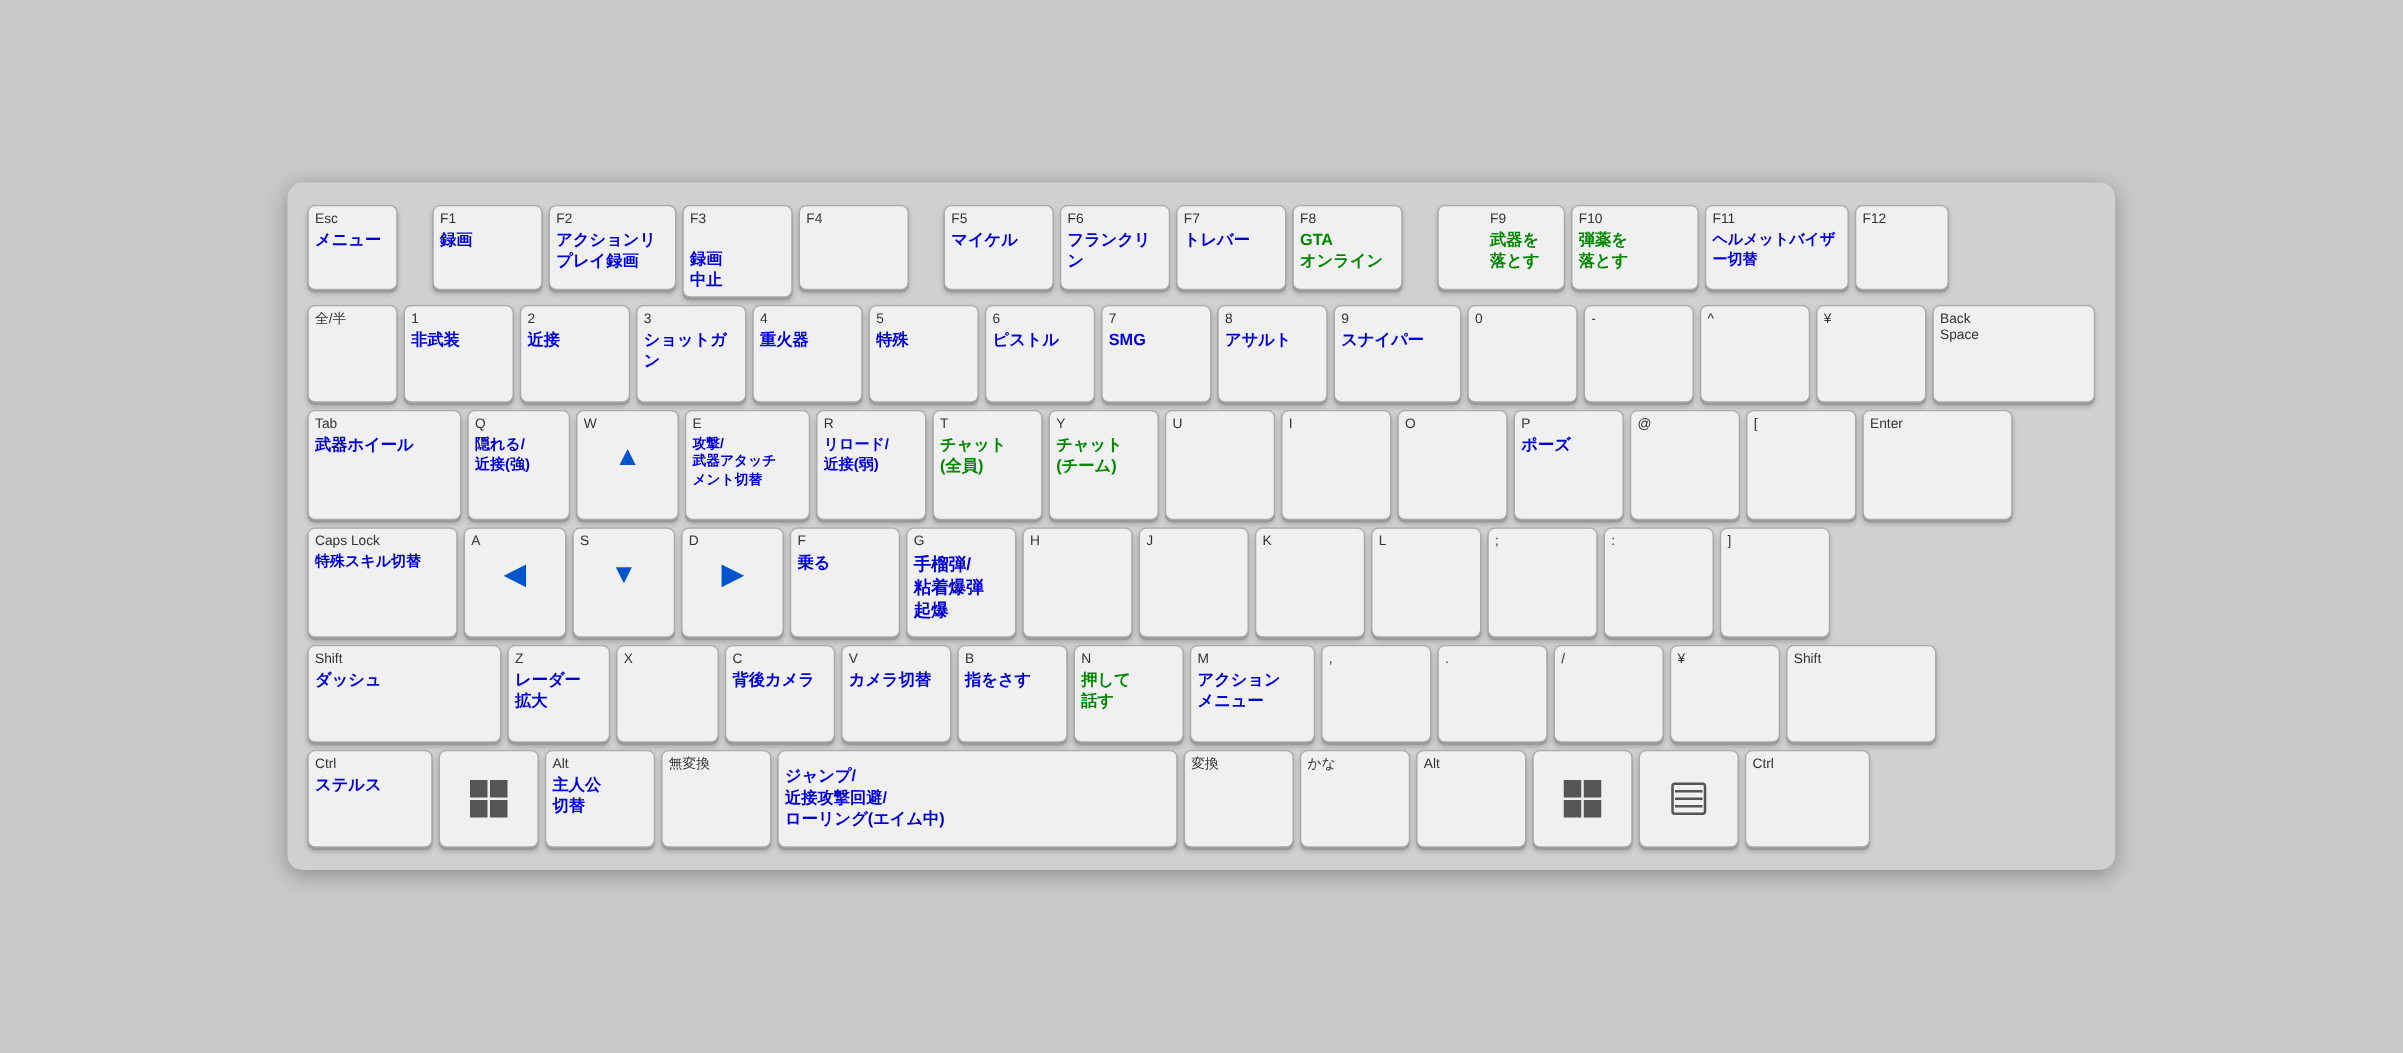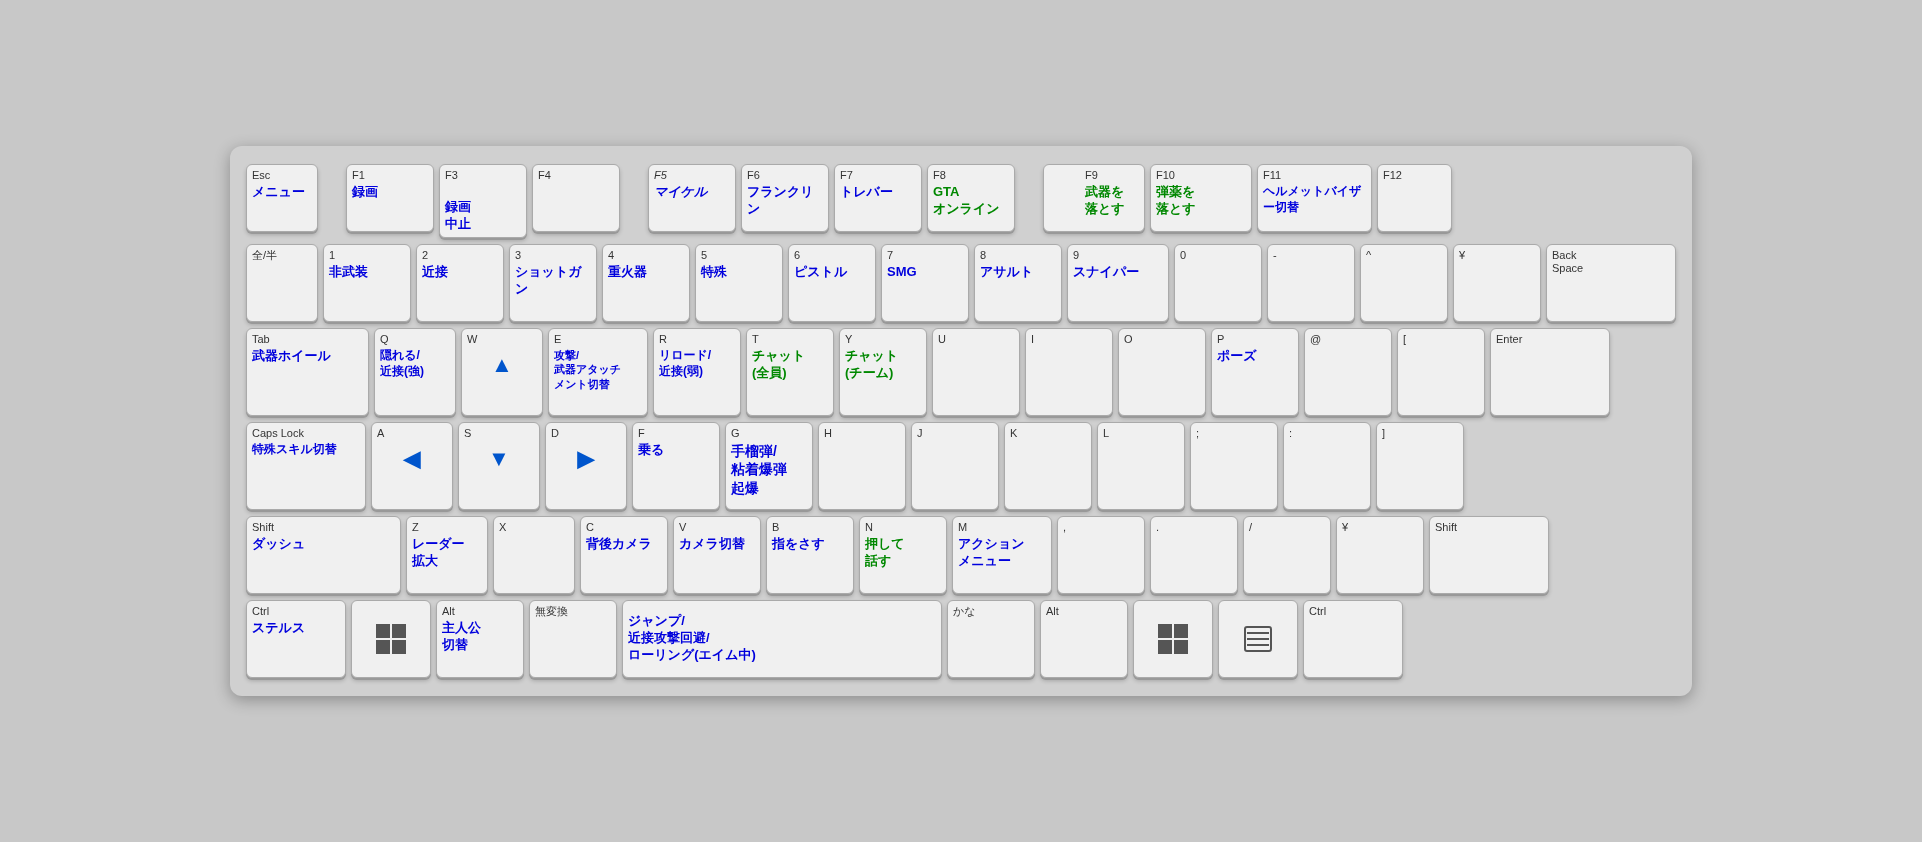--- a/index.html
+++ b/index.html
@@ -69,29 +69,33 @@
   <div class="key-row">
     <div class="key" style="width:72px;min-height:68px;">
       <span class="key-top">Esc</span>
       <span class="key-label">メニュー</span>
     </div>
     <div style="width:18px;flex-shrink:0;"></div>
     <div class="key" style="width:88px;min-height:68px;">
       <span class="key-top">F1</span>
       <span class="key-label">録画</span>
     </div>
+    <div class="key" style="width:102px;min-height:68px;">
+      <span class="key-top">F2</span>
+      <span class="key-label">アクションリプレイ録画</span>
+    </div>
     <div class="key" style="width:88px;min-height:68px;gap:15px;">
       <span class="key-top">F3</span>
       <span class="key-label">録画<br>中止</span>
     </div>
     <div class="key" style="width:88px;min-height:68px;">
       <span class="key-top">F4</span>
     </div>
     <div style="width:18px;flex-shrink:0;"></div>
-    <div class="key" style="width:88px;min-height:68px;font-style:italic;">
+    <div class="key" style="width:88px;min-height:68px;">
       <span class="key-top">F5</span>
       <span class="key-label">マイケル</span>
     </div>
     <div class="key" style="width:88px;min-height:68px;">
       <span class="key-top">F6</span>
       <span class="key-label">フランクリン</span>
     </div>
     <div class="key" style="width:88px;min-height:68px;">
       <span class="key-top">F7</span>
       <span class="key-label">トレバー</span>
@@ -342,20 +346,23 @@
       <span class="key-top">Alt</span>
       <span class="key-label">主人公<br>切替</span>
     </div>
     <div class="key" style="width:88px;min-height:78px;">
       <span class="key-top">無変換</span>
     </div>
     <div class="key" style="width:320px;min-height:78px;">
       <span class="key-label" style="font-size:13px;margin-top:8px;">ジャンプ/<br>近接攻撃回避/<br>ローリング(エイム中)</span>
     </div>
     <div class="key" style="width:88px;min-height:78px;">
+      <span class="key-top">変換</span>
+    </div>
+    <div class="key" style="width:88px;min-height:78px;">
       <span class="key-top">かな</span>
     </div>
     <div class="key" style="width:88px;min-height:78px;">
       <span class="key-top">Alt</span>
     </div>
     <div class="key" style="width:80px;min-height:78px;display:flex;flex-direction:column;align-items:center;justify-content:center;">
       <svg width="32" height="32" viewBox="0 0 32 32">
         <rect x="1" y="1" width="14" height="14" fill="#555"></rect>
         <rect x="17" y="1" width="14" height="14" fill="#555"></rect>
         <rect x="1" y="17" width="14" height="14" fill="#555"></rect>

